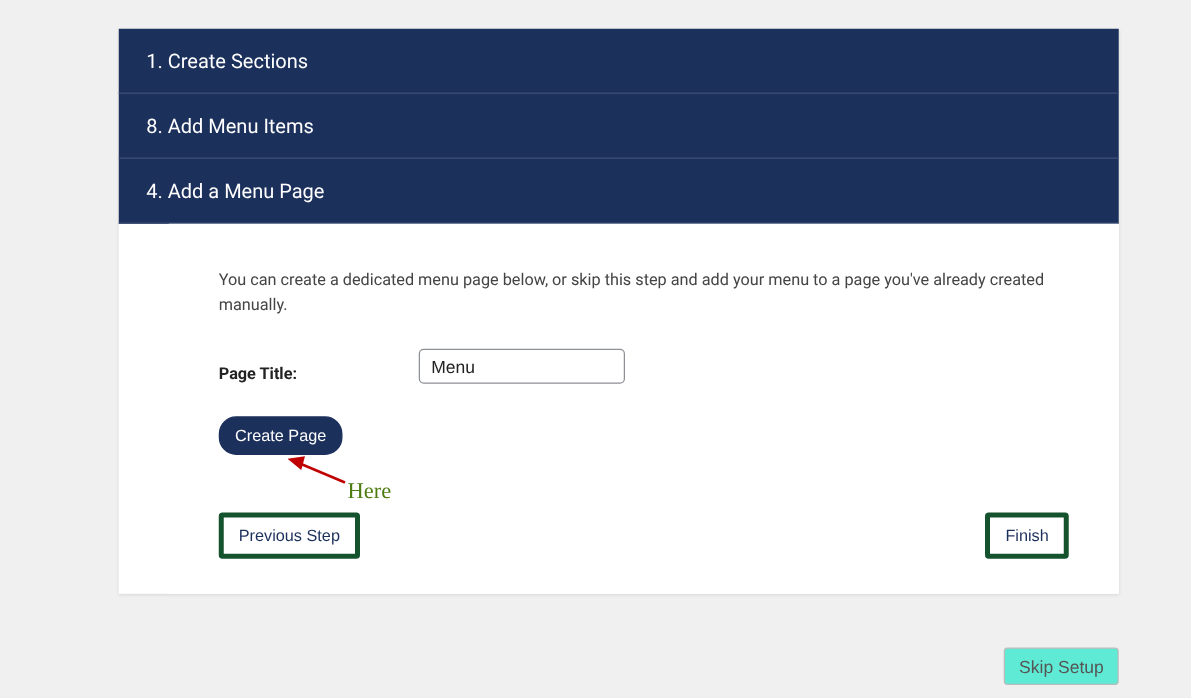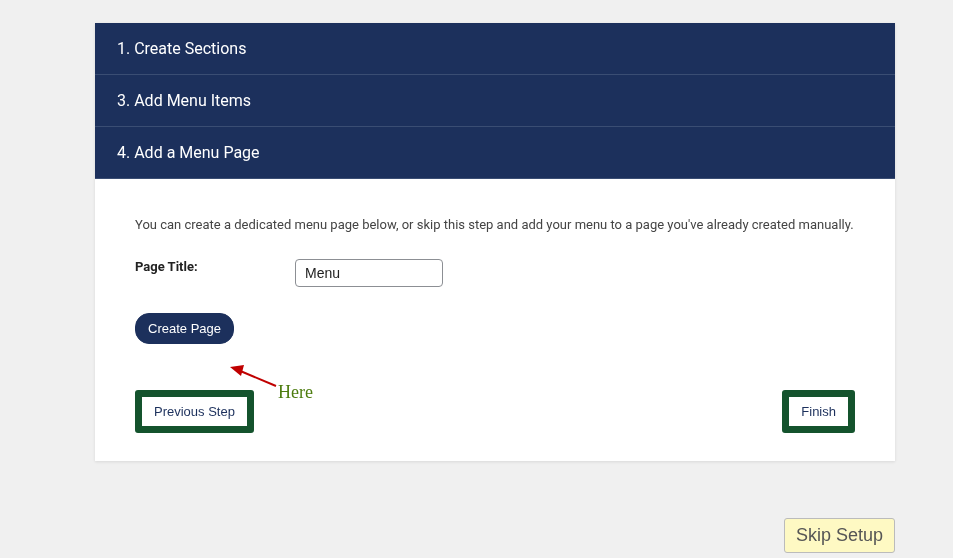--- a/index.html
+++ b/index.html
@@ -24,79 +24,80 @@
       padding: 16px 22px;
       font-size: 16px;
       font-weight: 400;
       border-bottom: 1px solid #3a4d73;
       cursor: pointer;
     }
     .step-header:last-of-type { border-bottom: none; }
     .step-body {
       background: #fff;
       padding: 36px 40px 28px 40px;
+      margin-left: 40px;
     }
     .description {
       font-size: 13px;
       color: #444;
       line-height: 1.55;
       margin-bottom: 24px;
     }
     .field-row {
       display: flex;
-      align-items: flex-start;
+      align-items: flex-end;
       margin-bottom: 26px;
     }
     .field-label {
       font-size: 13px;
       font-weight: 700;
       color: #222;
       width: 160px;
     }
     .text-input {
-      width: 148px;
+      width: 165px;
       padding: 5px 9px;
       font-size: 14px;
       border: 1px solid #8c8f94;
       border-radius: 4px;
       background: #fff;
       color: #222;
     }
     .btn-primary {
       background: #1c305c;
       color: #fff;
       border: 1px solid #1c305c;
       padding: 7px 12px;
       font-size: 13px;
       border-radius: 14px;
       cursor: pointer;
     }
     .btn-outline {
       background: #fff;
       color: #1c305c;
-      border: 7px solid #14532d;
+      border: 4px solid #14532d;
       padding: 7px 12px;
       font-size: 13px;
       border-radius: 3px;
       cursor: pointer;
     }
     .nav-row {
       display: flex;
       justify-content: space-between;
       margin-top: 46px;
     }
     .skip-setup {
       position: absolute;
       right: 58px;
       top: 518px;
-      background: #fef9c3;
+      background: #5eead4;
       color: #555;
       border: 1px solid #bbb;
       padding: 6px 11px;
-      font-size: 18px;
+      font-size: 14px;
       border-radius: 3px;
       cursor: pointer;
     }
     .annotation {
       position: absolute;
       color: #4d7c0f;
       font-family: "Times New Roman", serif;
       font-size: 18px;
       left: 278px;
       top: 382px;
@@ -109,21 +110,21 @@
       width: 50px;
       height: 30px;
       pointer-events: none;
     }
   </style>
 </head>
 <body>
 
 <div class="container">
   <div class="step-header">1. Create Sections</div>
-  <div class="step-header">3. Add Menu Items</div>
+  <div class="step-header">8. Add Menu Items</div>
   <div class="step-header">4. Add a Menu Page</div>
 
   <div class="step-body">
     <p class="description">You can create a dedicated menu page below, or skip this step and add your menu to a page you've already created manually.</p>
 
     <div class="field-row">
       <label class="field-label">Page Title:</label>
       <input type="text" class="text-input" value="Menu" style="">
     </div>
 

